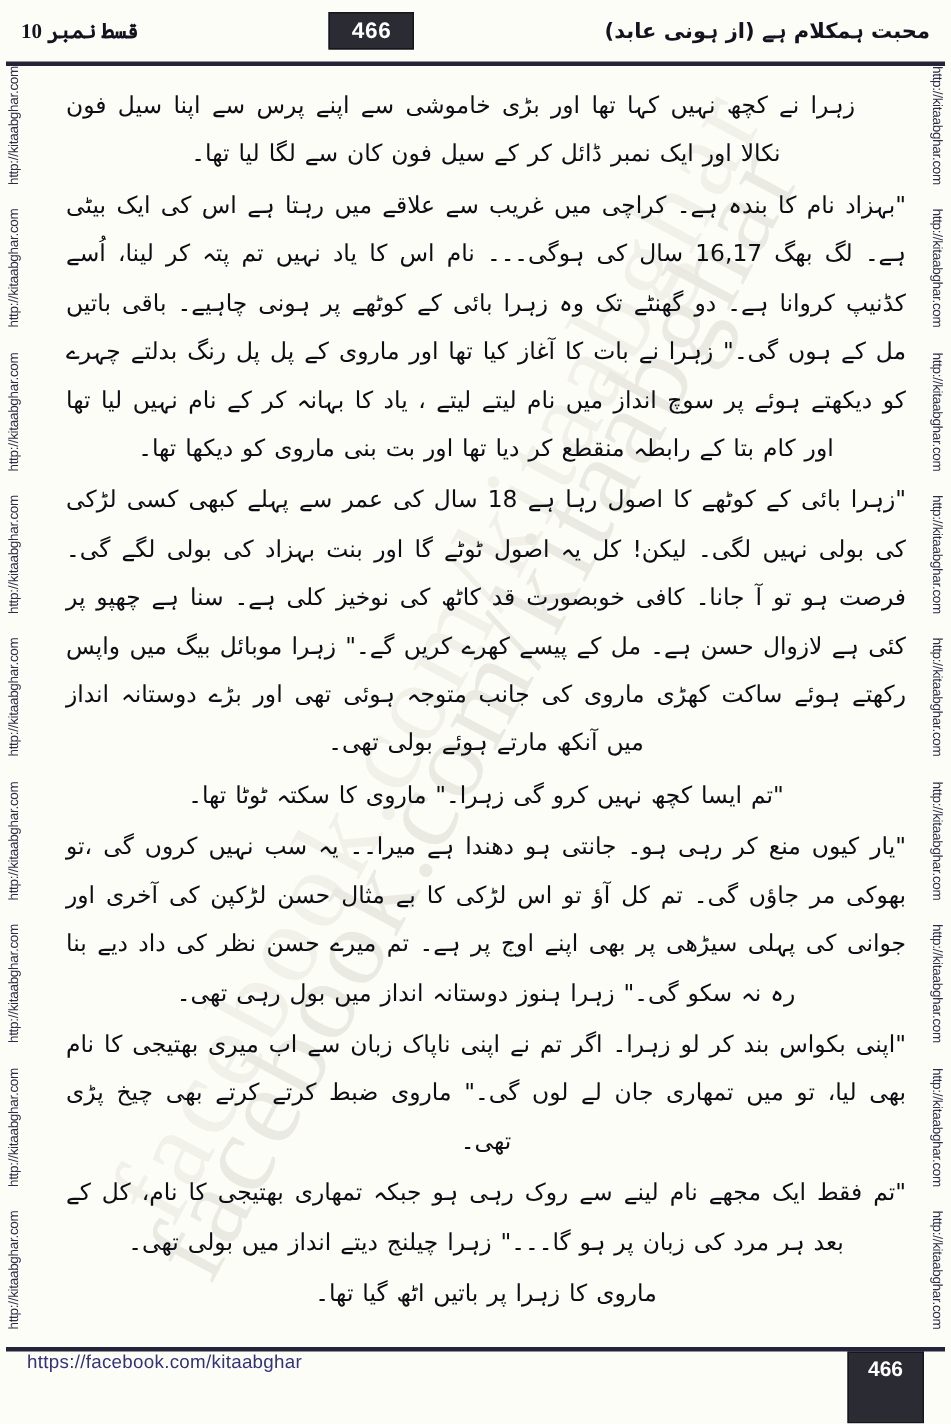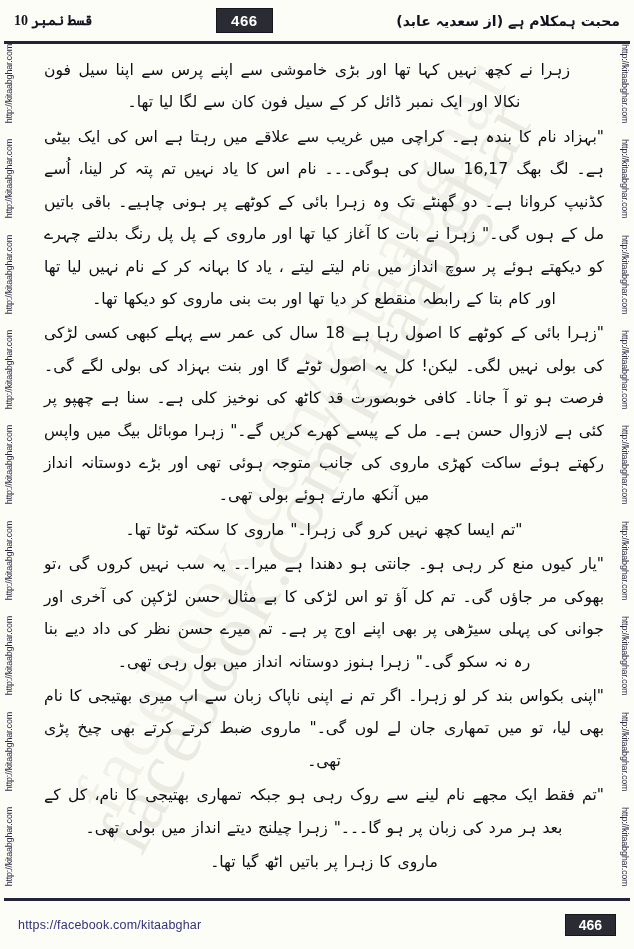--- a/index.html
+++ b/index.html
@@ -164,21 +164,20 @@
     bottom: 48px;
     height: 3px;
     background: #23233a;
     z-index: 5;
   }
   .footer {
     position: absolute;
     left: 0; right: 0; bottom: 0;
     height: 48px;
     display: flex;
-    align-items: center;
     justify-content: space-between;
     padding: 0 18px;
     box-sizing: border-box;
     direction: ltr;
     z-index: 5;
   }
   .foot-link {
     font-family: "Liberation Sans", sans-serif;
     font-size: 12.5px;
     color: #32327a;
@@ -224,21 +223,21 @@
       <span>http://kitaabghar.com</span>
       <span>http://kitaabghar.com</span>
       <span>http://kitaabghar.com</span>
       <span>http://kitaabghar.com</span>
       <span>http://kitaabghar.com</span>
       <span>http://kitaabghar.com</span>
       <span>http://kitaabghar.com</span>
     </div>
 
   <div class="header">
-    <div class="hdr-title">محبت ہمکلام ہے (از سعدیہ عابد)</div>
+    <div class="hdr-title">محبت ہمکلام ہے (از ہونی عابد)</div>
     <div class="page-badge">466</div>
     <div class="hdr-episode">قسط نمبر 10</div>
   </div>
   <div class="rule-top"></div>
 
   <div class="body-area" id="body-area">
       <p class="para indent">زہرا نے کچھ نہیں کہا تھا اور بڑی خاموشی سے اپنے پرس سے اپنا سیل فون نکالا اور ایک نمبر ڈائل کر کے سیل فون کان سے لگا لیا تھا۔</p>
       <p class="para">"بہزاد نام کا بندہ ہے۔ کراچی میں غریب سے علاقے میں رہتا ہے اس کی ایک بیٹی ہے۔ لگ بھگ 16,17 سال کی ہوگی۔۔۔ نام اس کا یاد نہیں تم پتہ کر لینا، اُسے کڈنیپ کروانا ہے۔ دو گھنٹے تک وہ زہرا بائی کے کوٹھے پر ہونی چاہیے۔ باقی باتیں مل کے ہوں گی۔" زہرا نے بات کا آغاز کیا تھا اور ماروی کے پل پل رنگ بدلتے چہرے کو دیکھتے ہوئے پر سوچ انداز میں نام لیتے لیتے ، یاد کا بہانہ کر کے نام نہیں لیا تھا اور کام بتا کے رابطہ منقطع کر دیا تھا اور بت بنی ماروی کو دیکھا تھا۔</p>
       <p class="para">"زہرا بائی کے کوٹھے کا اصول رہا ہے 18 سال کی عمر سے پہلے کبھی کسی لڑکی کی بولی نہیں لگی۔ لیکن! کل یہ اصول ٹوٹے گا اور بنت بہزاد کی بولی لگے گی۔ فرصت ہو تو آ جانا۔ کافی خوبصورت قد کاٹھ کی نوخیز کلی ہے۔ سنا ہے چھپو پر کئی ہے لازوال حسن ہے۔ مل کے پیسے کھرے کریں گے۔" زہرا موبائل بیگ میں واپس رکھتے ہوئے ساکت کھڑی ماروی کی جانب متوجہ ہوئی تھی اور بڑے دوستانہ انداز میں آنکھ مارتے ہوئے بولی تھی۔</p>
       <p class="para">"تم ایسا کچھ نہیں کرو گی زہرا۔" ماروی کا سکتہ ٹوٹا تھا۔</p>

